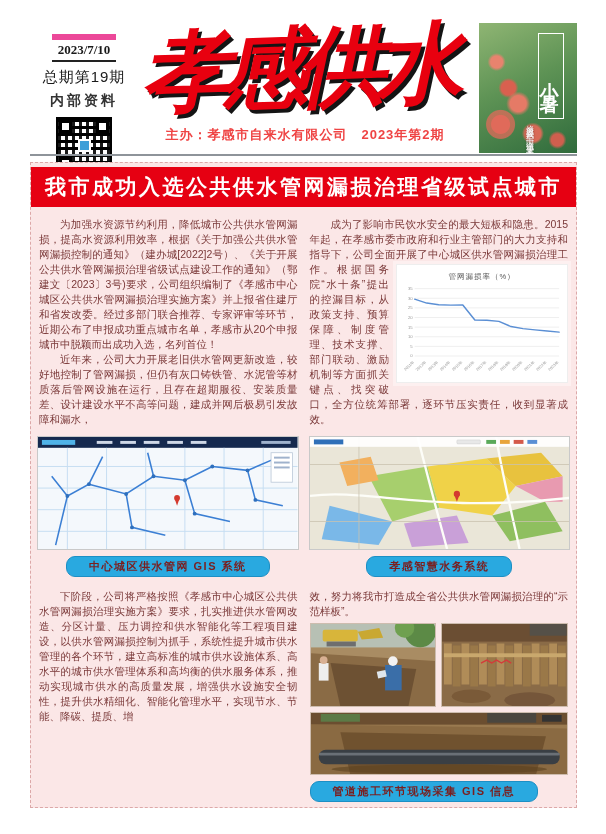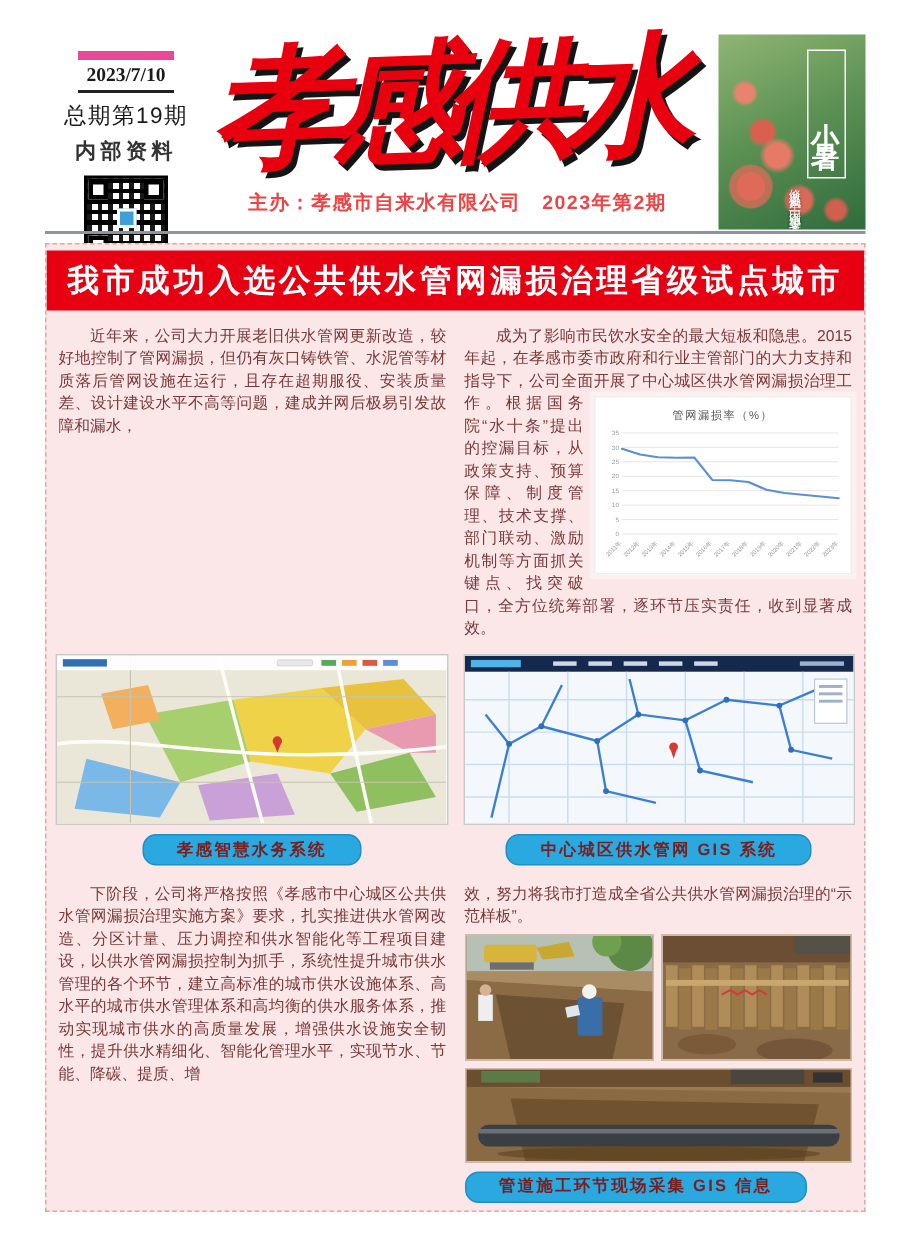--- a/index.html
+++ b/index.html
@@ -107,20 +107,21 @@
   <div class="divider"></div>
 
   <div class="content">
 
     <div class="banner">
       <h1>我市成功入选公共供水管网漏损治理省级试点城市</h1>
     </div>
 
     <section class="cols body-text">
       <div class="col">
+        <p>为加强水资源节约利用，降低城市公共供水管网漏损，提高水资源利用效率，根据《关于加强公共供水管网漏损控制的通知》（建办城[2022]2号）、《关于开展公共供水管网漏损治理省级试点建设工作的通知》（鄂建文〔2023〕3号)要求，公司组织编制了《孝感市中心城区公共供水管网漏损治理实施方案》并上报省住建厅和省发改委。经过多部门联合推荐、专家评审等环节，近期公布了申报成功重点城市名单，孝感市从20个申报城市中脱颖而出成功入选，名列首位！</p>
         <p>近年来，公司大力开展老旧供水管网更新改造，较好地控制了管网漏损，但仍有灰口铸铁管、水泥管等材质落后管网设施在运行，且存在超期服役、安装质量差、设计建设水平不高等问题，建成并网后极易引发故障和漏水，</p>
       </div>
       <div class="col">
         <div class="chart-pusher"></div>
         <figure class="chart-box">
           <div class="chart-title">管网漏损率（%）</div>
           <svg class="chart-svg" viewBox="0 0 168 104" preserveAspectRatio="none">
               <rect x="0" y="0" width="168" height="104" fill="#ffffff"></rect>
               <line x1="15" y1="78" x2="163" y2="78" stroke="#e2e2e2" stroke-width="0.6"></line>
               <text x="13" y="79.6" font-size="4.4" fill="#999" text-anchor="end">0</text>
@@ -155,20 +156,60 @@
             </svg>
         </figure>
         <p>成为了影响市民饮水安全的最大短板和隐患。2015年起，在孝感市委市政府和行业主管部门的大力支持和指导下，公司全面开展了中心城区供水管网漏损治理工作。根据国务院“水十条”提出的控漏目标，从政策支持、预算保障、制度管理、技术支撑、部门联动、激励机制等方面抓关键点、找突破口，全方位统筹部署，逐环节压实责任，收到显著成效。</p>
       </div>
     </section>
 
     <section class="gallery-row">
       <div class="gallery-col">
         <div class="map-fig">
           <svg viewBox="0 0 265 114" preserveAspectRatio="none">
+            <rect width="265" height="114" fill="#f4f8fc"></rect>
+            <rect width="265" height="11" fill="#15294e"></rect>
+            <rect x="4" y="3" width="34" height="5" fill="#4fb3e8"></rect>
+            <rect x="60" y="4" width="16" height="3" fill="#cfd8e6"></rect>
+              <rect x="84" y="4" width="16" height="3" fill="#cfd8e6"></rect>
+            <rect x="108" y="4" width="16" height="3" fill="#cfd8e6"></rect>
+              <rect x="132" y="4" width="16" height="3" fill="#cfd8e6"></rect>
+            <rect x="156" y="4" width="16" height="3" fill="#cfd8e6"></rect>
+              <rect x="228" y="4" width="30" height="3" fill="#9fb2cc"></rect>
+            <g stroke="#c6ddf2" stroke-width="1">
+              <path d="M0 30 H265 M0 52 H265 M0 74 H265 M0 96 H265 M30 11 V114 M70 11 V114 M110 11 V114 M150 11 V114 M190 11 V114 M230 11 V114" fill="none"></path>
+            </g>
+            <g stroke="#3b7fd4" stroke-width="1.6" fill="none">
+              <path d="M18 110 L30 60 L52 48 L66 20 M30 60 L14 40 M52 48 L90 58 L118 40 L150 44 L178 30 M90 58 L96 92 L130 100 M118 40 L112 16 M150 44 L160 78 L196 86 M178 30 L214 34 L242 22 M214 34 L222 64 L250 70"></path>
+            </g>
+            <g fill="#2e6fbd">
+              <circle cx="30" cy="60" r="2"></circle>
+                <circle cx="52" cy="48" r="2"></circle>
+                <circle cx="90" cy="58" r="2"></circle>
+              <circle cx="118" cy="40" r="2"></circle>
+                <circle cx="150" cy="44" r="2"></circle>
+                <circle cx="178" cy="30" r="2"></circle>
+              <circle cx="96" cy="92" r="2"></circle>
+                <circle cx="160" cy="78" r="2"></circle>
+                <circle cx="214" cy="34" r="2"></circle>
+                <circle cx="222" cy="64" r="2"></circle>
+            </g>
+            <path d="M140 64 l4 0 l-2 6 z" fill="#d43a2f"></path>
+              <circle cx="142" cy="62" r="3" fill="#d43a2f"></circle>
+            <rect x="238" y="16" width="22" height="30" fill="#ffffff" stroke="#b9c6d6" stroke-width="0.8"></rect>
+            <rect x="241" y="20" width="16" height="2" fill="#9fb2cc"></rect>
+              <rect x="241" y="25" width="16" height="2" fill="#9fb2cc"></rect>
+              <rect x="241" y="30" width="16" height="2" fill="#9fb2cc"></rect>
+          </svg>
+        </div>
+        <span class="cap-btn">中心城区供水管网 GIS 系统</span>
+      </div>
+      <div class="gallery-col">
+        <div class="map-fig">
+          <svg viewBox="0 0 265 114" preserveAspectRatio="none">
             <rect width="265" height="114" fill="#eae6d8"></rect>
             <polygon points="120,30 180,22 210,50 186,80 132,72" fill="#f0d248"></polygon>
             <polygon points="180,22 236,16 258,40 210,50" fill="#e8c23e"></polygon>
             <polygon points="60,40 120,30 132,72 84,86" fill="#a7cf6d"></polygon>
             <polygon points="186,80 240,66 258,96 204,106" fill="#8fbf5f"></polygon>
             <polygon points="20,70 84,86 70,110 12,104" fill="#7ab8e8"></polygon>
             <polygon points="210,50 258,40 258,66 240,66" fill="#e89ab0"></polygon>
             <polygon points="96,88 150,80 162,108 104,112" fill="#c9a0d8"></polygon>
             <polygon points="30,26 62,20 70,44 38,50" fill="#f2b05e"></polygon>
             <g stroke="#fdfdf8" stroke-width="2.4" fill="none">
@@ -182,60 +223,20 @@
             <rect x="150" y="3" width="24" height="4" rx="1" fill="#e8e8e8" stroke="#c9c9c9" stroke-width="0.5"></rect>
             <rect x="180" y="3" width="10" height="4" fill="#5aa95a"></rect>
               <rect x="194" y="3" width="10" height="4" fill="#e8a43a"></rect>
             <rect x="208" y="3" width="10" height="4" fill="#d45a4a"></rect>
               <rect x="222" y="3" width="10" height="4" fill="#5a8fd4"></rect>
             <circle cx="150" cy="58" r="3.2" fill="#d43a2f"></circle>
               <path d="M147 58 l6 0 l-3 8 z" fill="#d43a2f"></path>
           </svg>
         </div>
         <span class="cap-btn">孝感智慧水务系统</span>
-      </div>
-      <div class="gallery-col">
-        <div class="map-fig">
-          <svg viewBox="0 0 265 114" preserveAspectRatio="none">
-            <rect width="265" height="114" fill="#f4f8fc"></rect>
-            <rect width="265" height="11" fill="#15294e"></rect>
-            <rect x="4" y="3" width="34" height="5" fill="#4fb3e8"></rect>
-            <rect x="60" y="4" width="16" height="3" fill="#cfd8e6"></rect>
-              <rect x="84" y="4" width="16" height="3" fill="#cfd8e6"></rect>
-            <rect x="108" y="4" width="16" height="3" fill="#cfd8e6"></rect>
-              <rect x="132" y="4" width="16" height="3" fill="#cfd8e6"></rect>
-            <rect x="156" y="4" width="16" height="3" fill="#cfd8e6"></rect>
-              <rect x="228" y="4" width="30" height="3" fill="#9fb2cc"></rect>
-            <g stroke="#c6ddf2" stroke-width="1">
-              <path d="M0 30 H265 M0 52 H265 M0 74 H265 M0 96 H265 M30 11 V114 M70 11 V114 M110 11 V114 M150 11 V114 M190 11 V114 M230 11 V114" fill="none"></path>
-            </g>
-            <g stroke="#3b7fd4" stroke-width="1.6" fill="none">
-              <path d="M18 110 L30 60 L52 48 L66 20 M30 60 L14 40 M52 48 L90 58 L118 40 L150 44 L178 30 M90 58 L96 92 L130 100 M118 40 L112 16 M150 44 L160 78 L196 86 M178 30 L214 34 L242 22 M214 34 L222 64 L250 70"></path>
-            </g>
-            <g fill="#2e6fbd">
-              <circle cx="30" cy="60" r="2"></circle>
-                <circle cx="52" cy="48" r="2"></circle>
-                <circle cx="90" cy="58" r="2"></circle>
-              <circle cx="118" cy="40" r="2"></circle>
-                <circle cx="150" cy="44" r="2"></circle>
-                <circle cx="178" cy="30" r="2"></circle>
-              <circle cx="96" cy="92" r="2"></circle>
-                <circle cx="160" cy="78" r="2"></circle>
-                <circle cx="214" cy="34" r="2"></circle>
-                <circle cx="222" cy="64" r="2"></circle>
-            </g>
-            <path d="M140 64 l4 0 l-2 6 z" fill="#d43a2f"></path>
-              <circle cx="142" cy="62" r="3" fill="#d43a2f"></circle>
-            <rect x="238" y="16" width="22" height="30" fill="#ffffff" stroke="#b9c6d6" stroke-width="0.8"></rect>
-            <rect x="241" y="20" width="16" height="2" fill="#9fb2cc"></rect>
-              <rect x="241" y="25" width="16" height="2" fill="#9fb2cc"></rect>
-              <rect x="241" y="30" width="16" height="2" fill="#9fb2cc"></rect>
-          </svg>
-        </div>
-        <span class="cap-btn">中心城区供水管网 GIS 系统</span>
       </div>
     </section>
 
     <section class="cols art2 body-text">
       <div class="col">
         <p>下阶段，公司将严格按照《孝感市中心城区公共供水管网漏损治理实施方案》要求，扎实推进供水管网改造、分区计量、压力调控和供水智能化等工程项目建设，以供水管网漏损控制为抓手，系统性提升城市供水管理的各个环节，建立高标准的城市供水设施体系、高水平的城市供水管理体系和高均衡的供水服务体系，推动实现城市供水的高质量发展，增强供水设施安全韧性，提升供水精细化、智能化管理水平，实现节水、节能、降碳、提质、增</p>
       </div>
       <div class="col art2-right">
         <p class="no-indent" style="width:100%">效，努力将我市打造成全省公共供水管网漏损治理的“示范样板”。</p>
         <div class="photos-grid">

